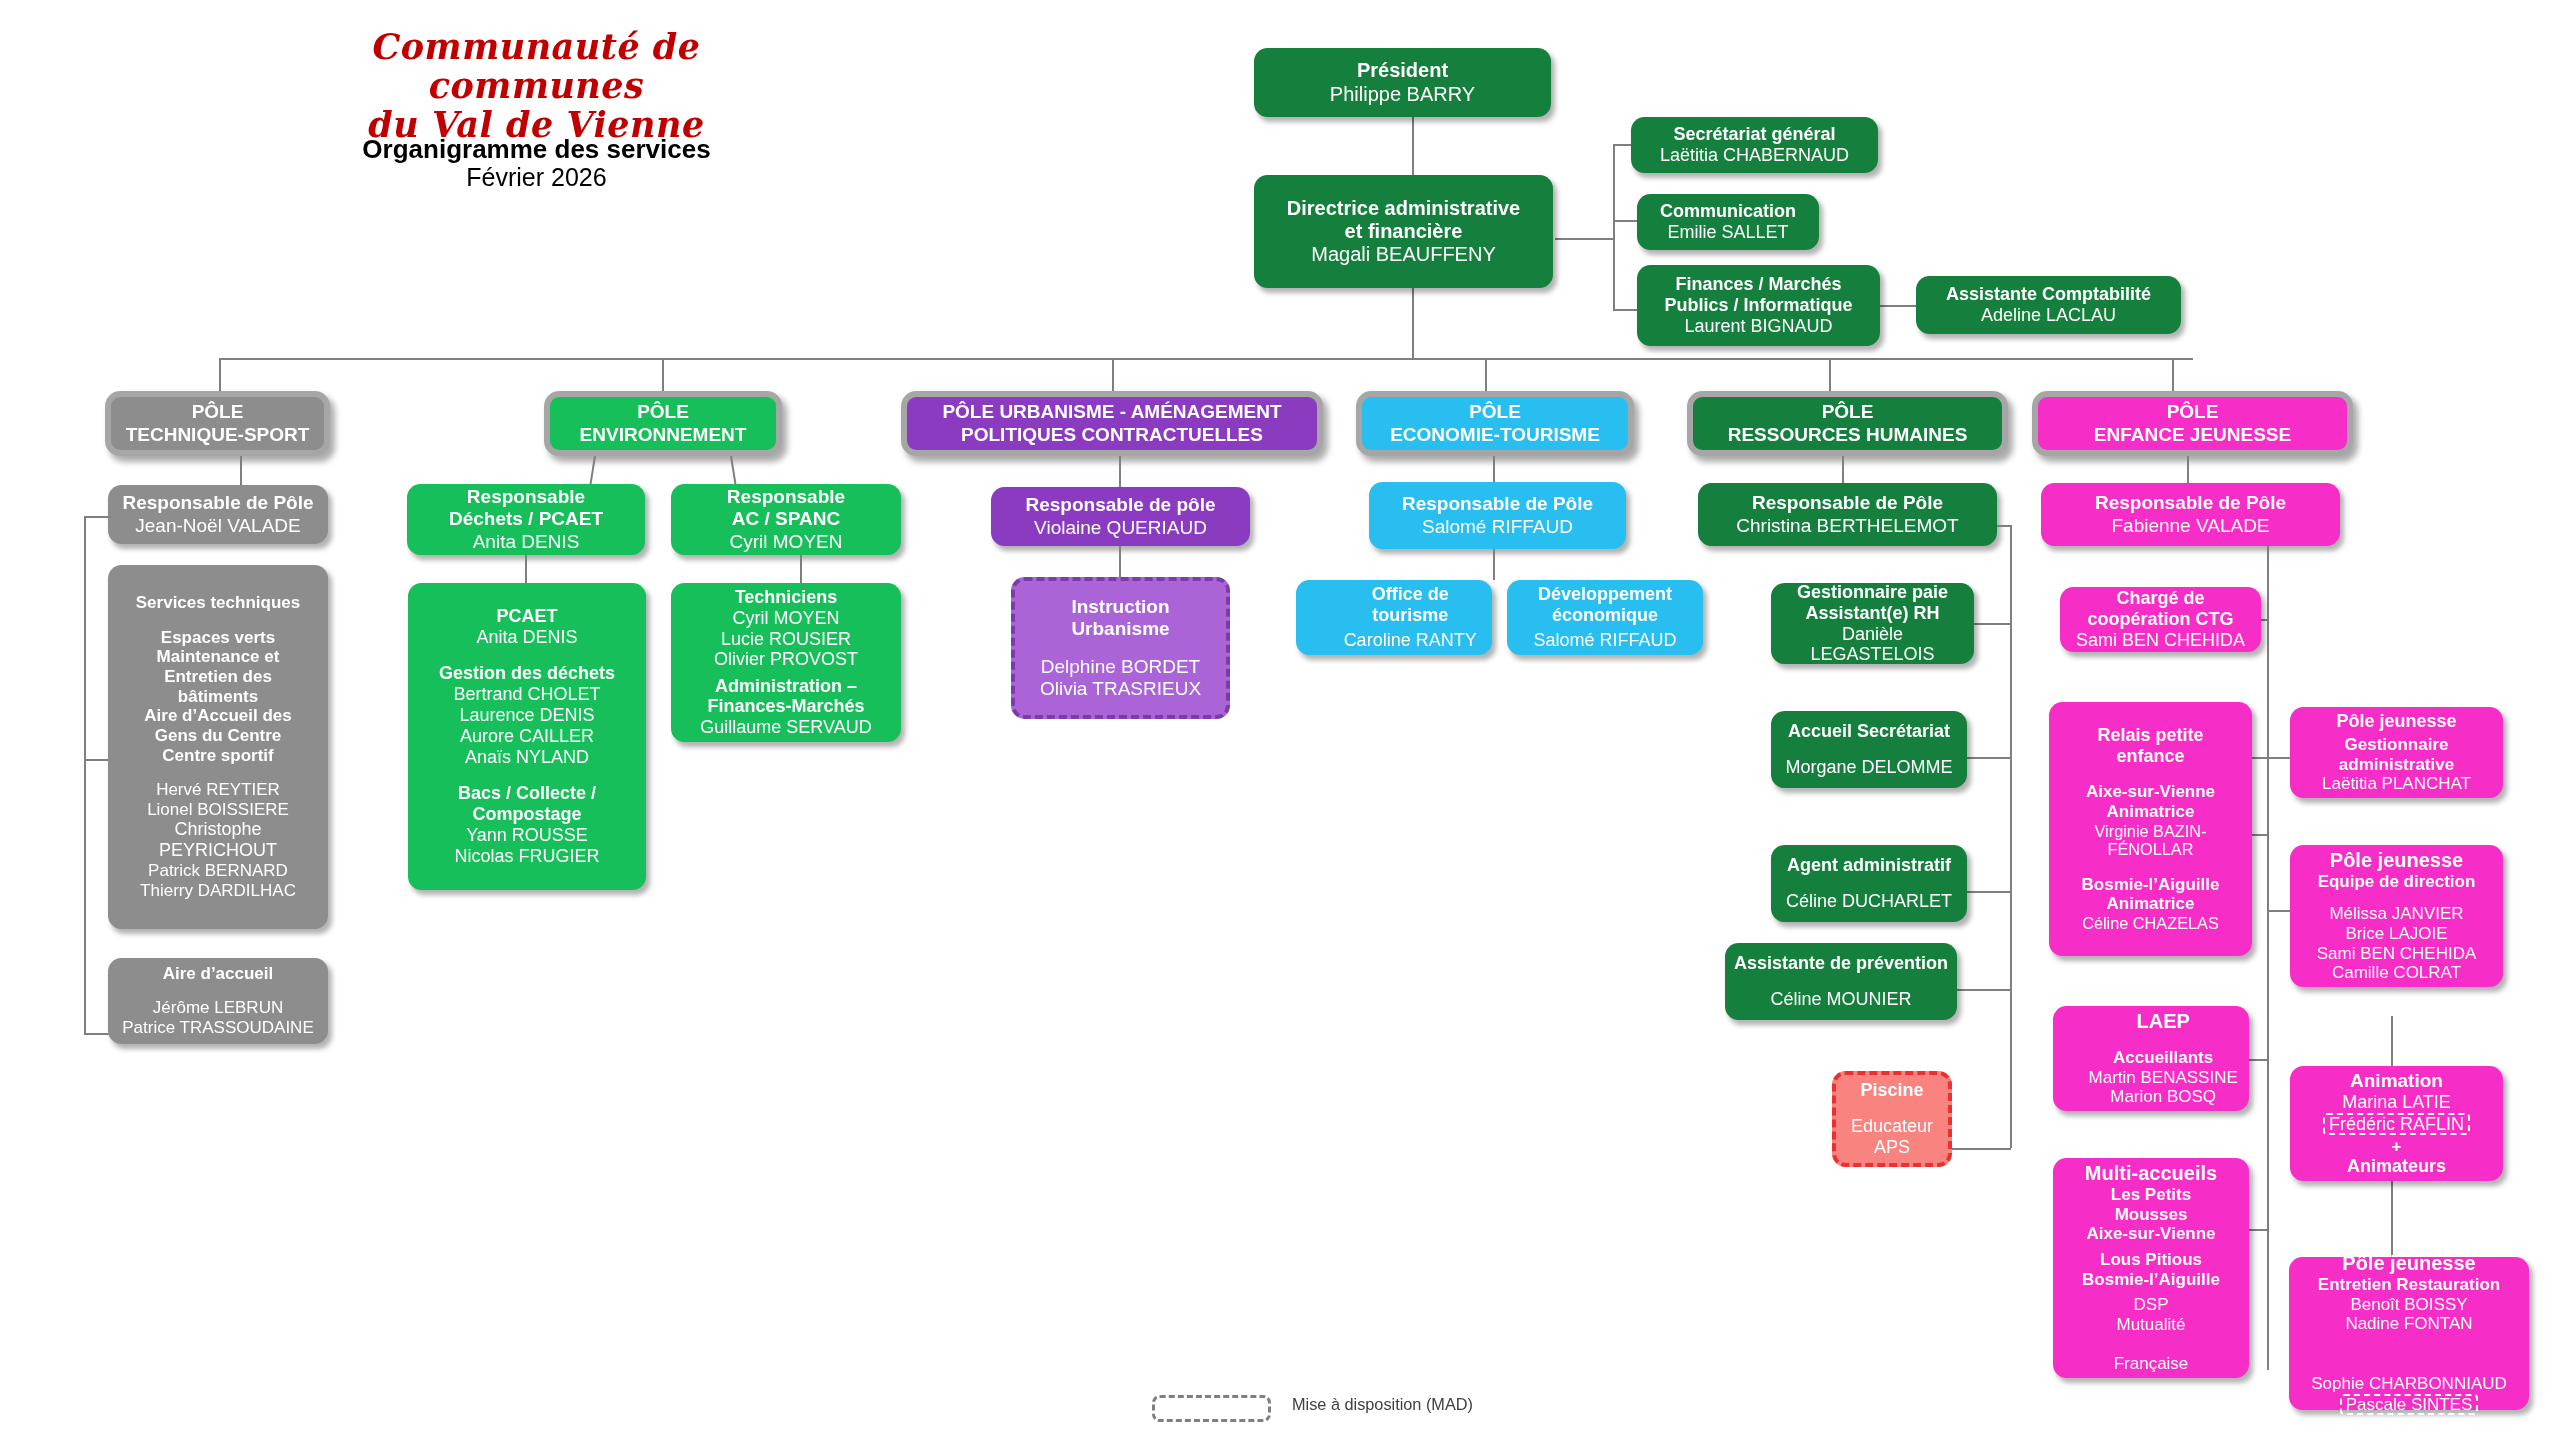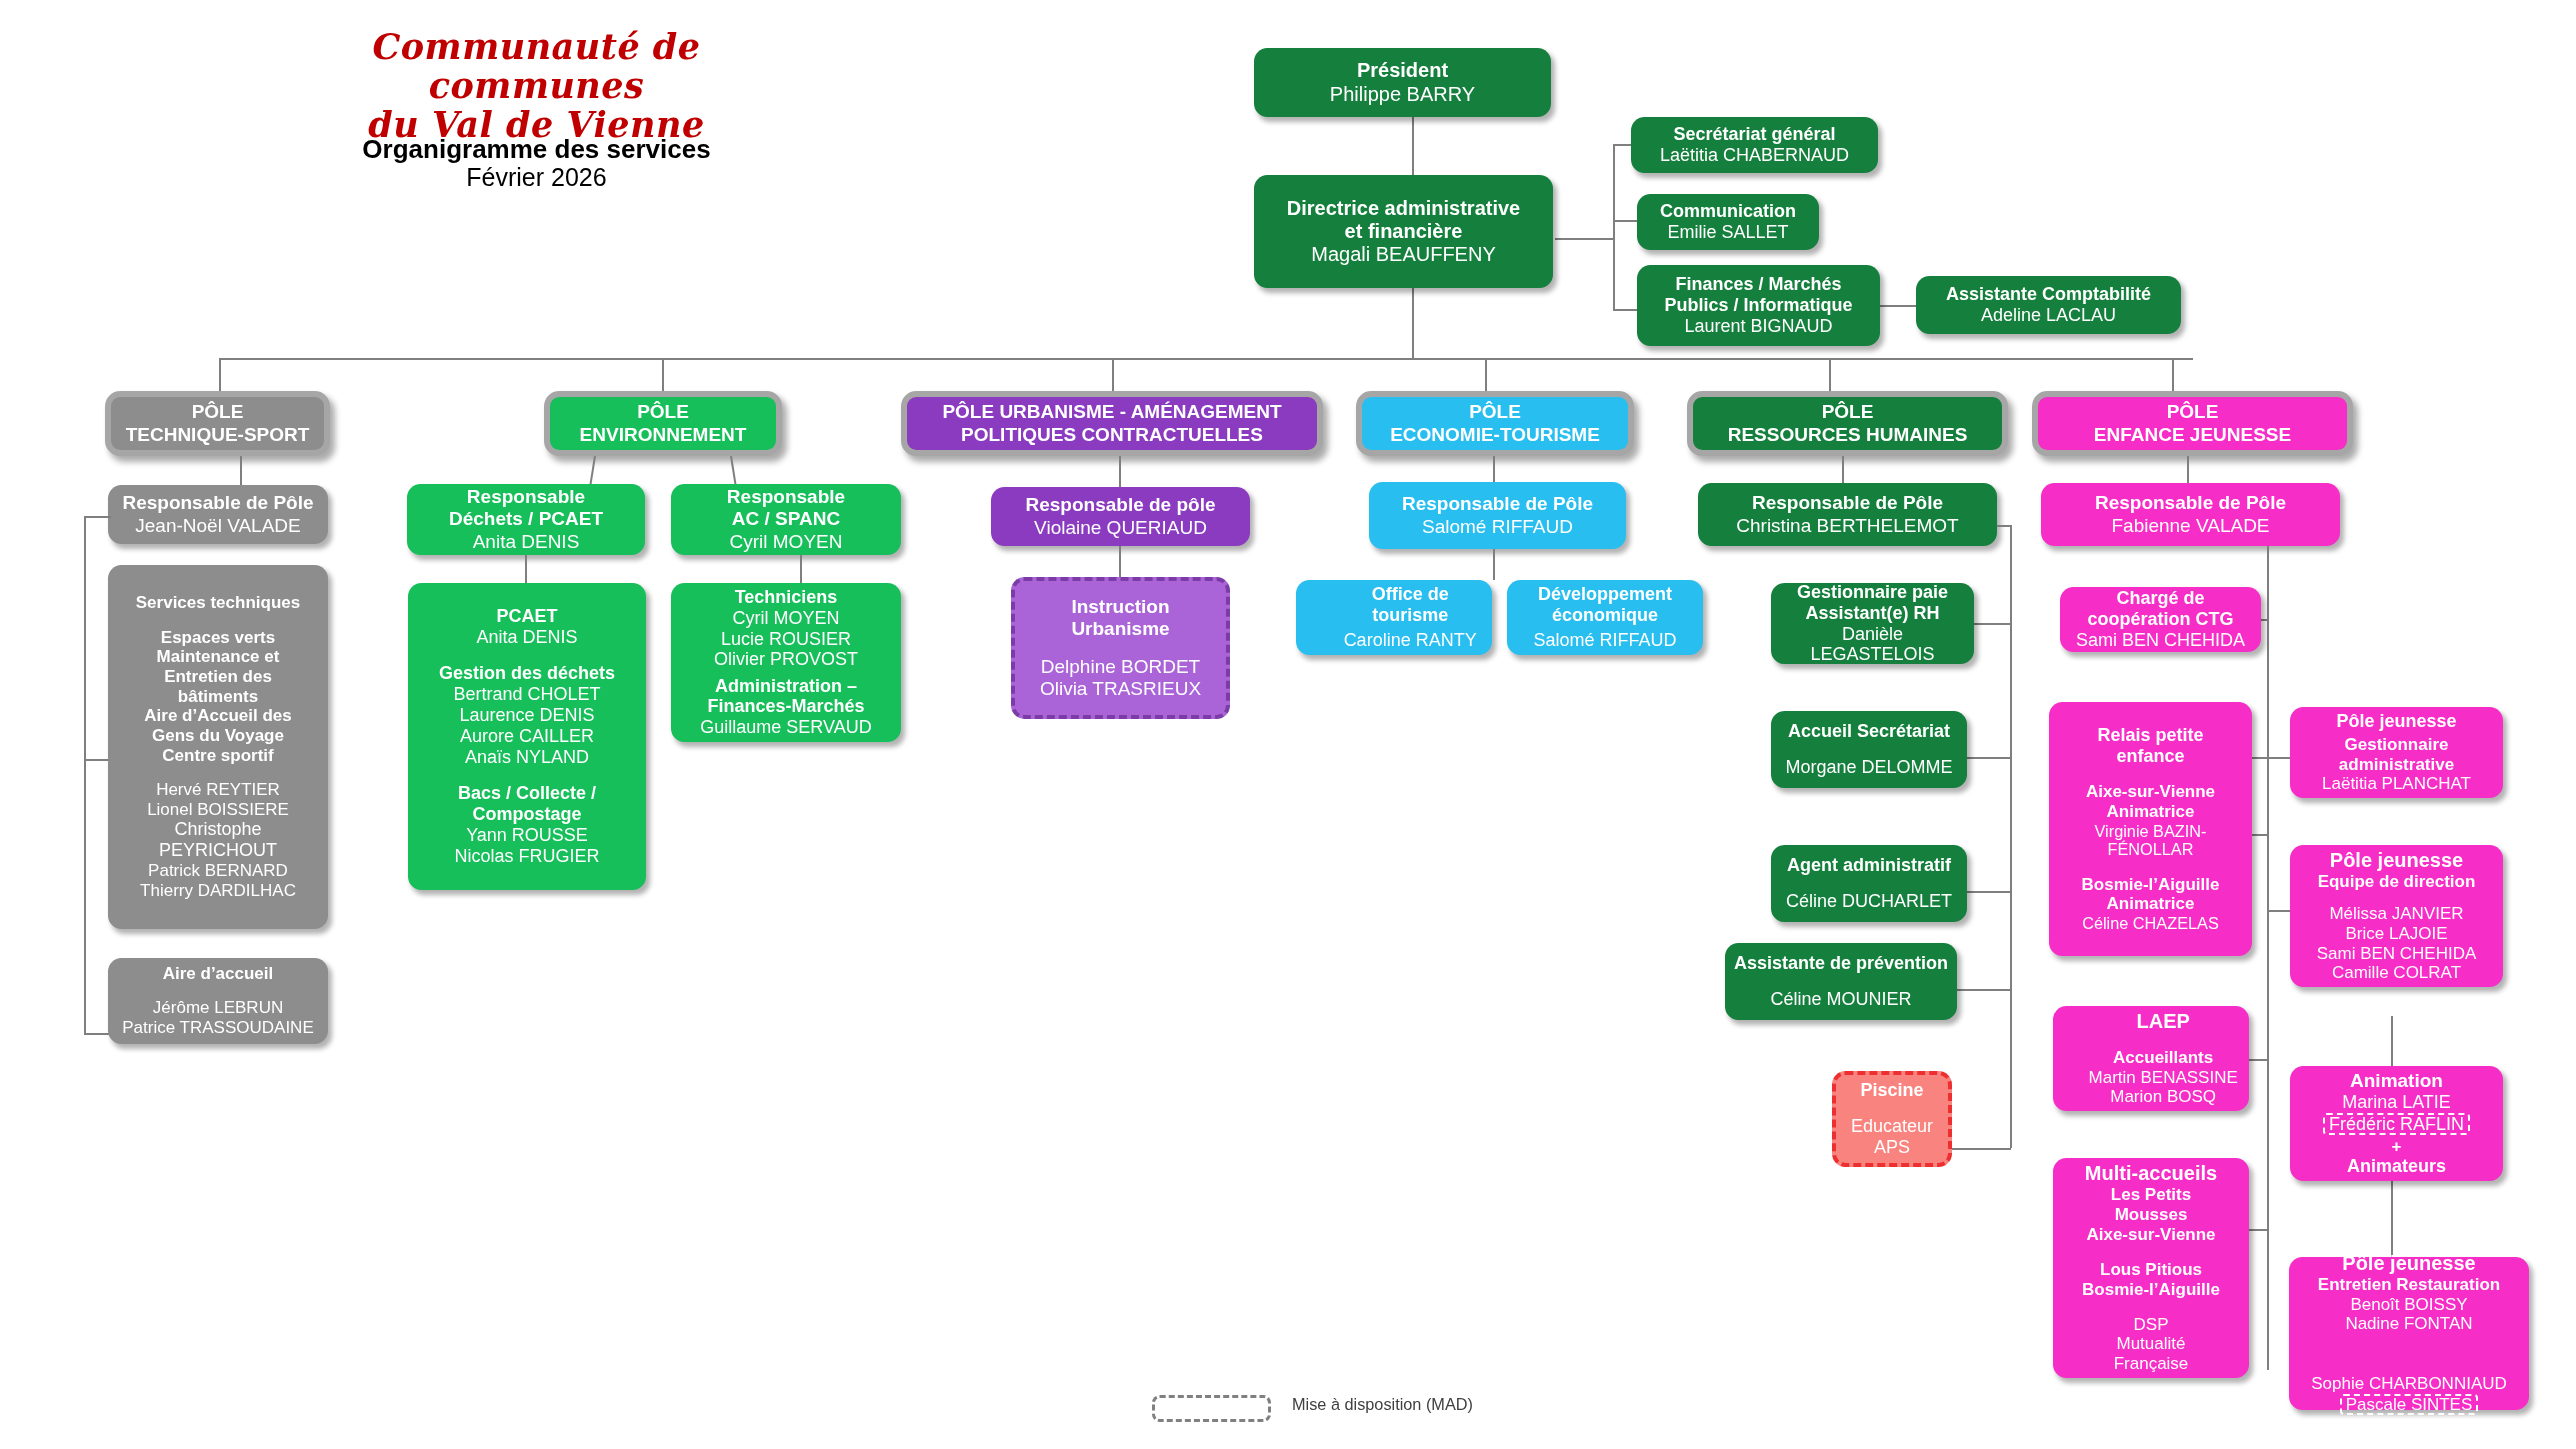--- a/index.html
+++ b/index.html
@@ -174,21 +174,21 @@
   <div class="ln lnh" style="left:84px;top:1033px;width:27px;"></div>
 
   <div class="node grey" style="left:108px;top:565px;width:220px;height:364px;font-size:17px;">
     <div class="ttl">Services techniques</div>
     <div class="spacer"></div>
     <div class="ttl">Espaces verts</div>
     <div class="ttl">Maintenance et</div>
     <div class="ttl">Entretien des</div>
     <div class="ttl">bâtiments</div>
     <div class="ttl">Aire d’Accueil des</div>
-    <div class="ttl">Gens du Voyage</div>
+    <div class="ttl">Gens du Centre</div>
     <div class="ttl">Centre sportif</div>
     <div class="spacer"></div>
     <div class="sub">Hervé REYTIER</div>
     <div class="sub">Lionel BOISSIERE</div>
     <div class="sub" style="font-size:18px;">Christophe PEYRICHOUT</div>
     <div class="sub">Patrick BERNARD</div>
     <div class="sub">Thierry DARDILHAC</div>
   </div>
 
   <div class="node grey" style="left:108px;top:958px;width:220px;height:86px;font-size:17px;">
@@ -374,21 +374,21 @@
     <div class="ttl" style="font-size:20px;">Multi-accueils</div>
     <div class="ttl" style="font-size:17px;">Les Petits</div>
     <div class="ttl" style="font-size:17px;">Mousses</div>
     <div class="ttl" style="font-size:17px;">Aixe-sur-Vienne</div>
     <div class="spacer"></div>
     <div class="ttl" style="font-size:17px;">Lous Pitious</div>
     <div class="ttl" style="font-size:17px;">Bosmie-l’Aiguille</div>
     <div class="spacer"></div>
     <div class="sub" style="font-size:17px;">DSP</div>
     <div class="sub" style="font-size:17px;">Mutualité</div>
-    <div class="sub" style="font-size:17px;">Française</div>
+    <div class="sub" style="font-size:17px;margin-top:20px;">Française</div>
   </div>
 
   <div class="node pink" style="left:2290px;top:707px;width:213px;height:91px;font-size:18px;">
     <div class="ttl">Pôle jeunesse</div>
     <div class="spacer"></div>
     <div class="ttl" style="font-size:17px;">Gestionnaire</div>
     <div class="ttl" style="font-size:17px;">administrative</div>
     <div class="sub" style="font-size:17px;">Laëtitia PLANCHAT</div>
   </div>
 

